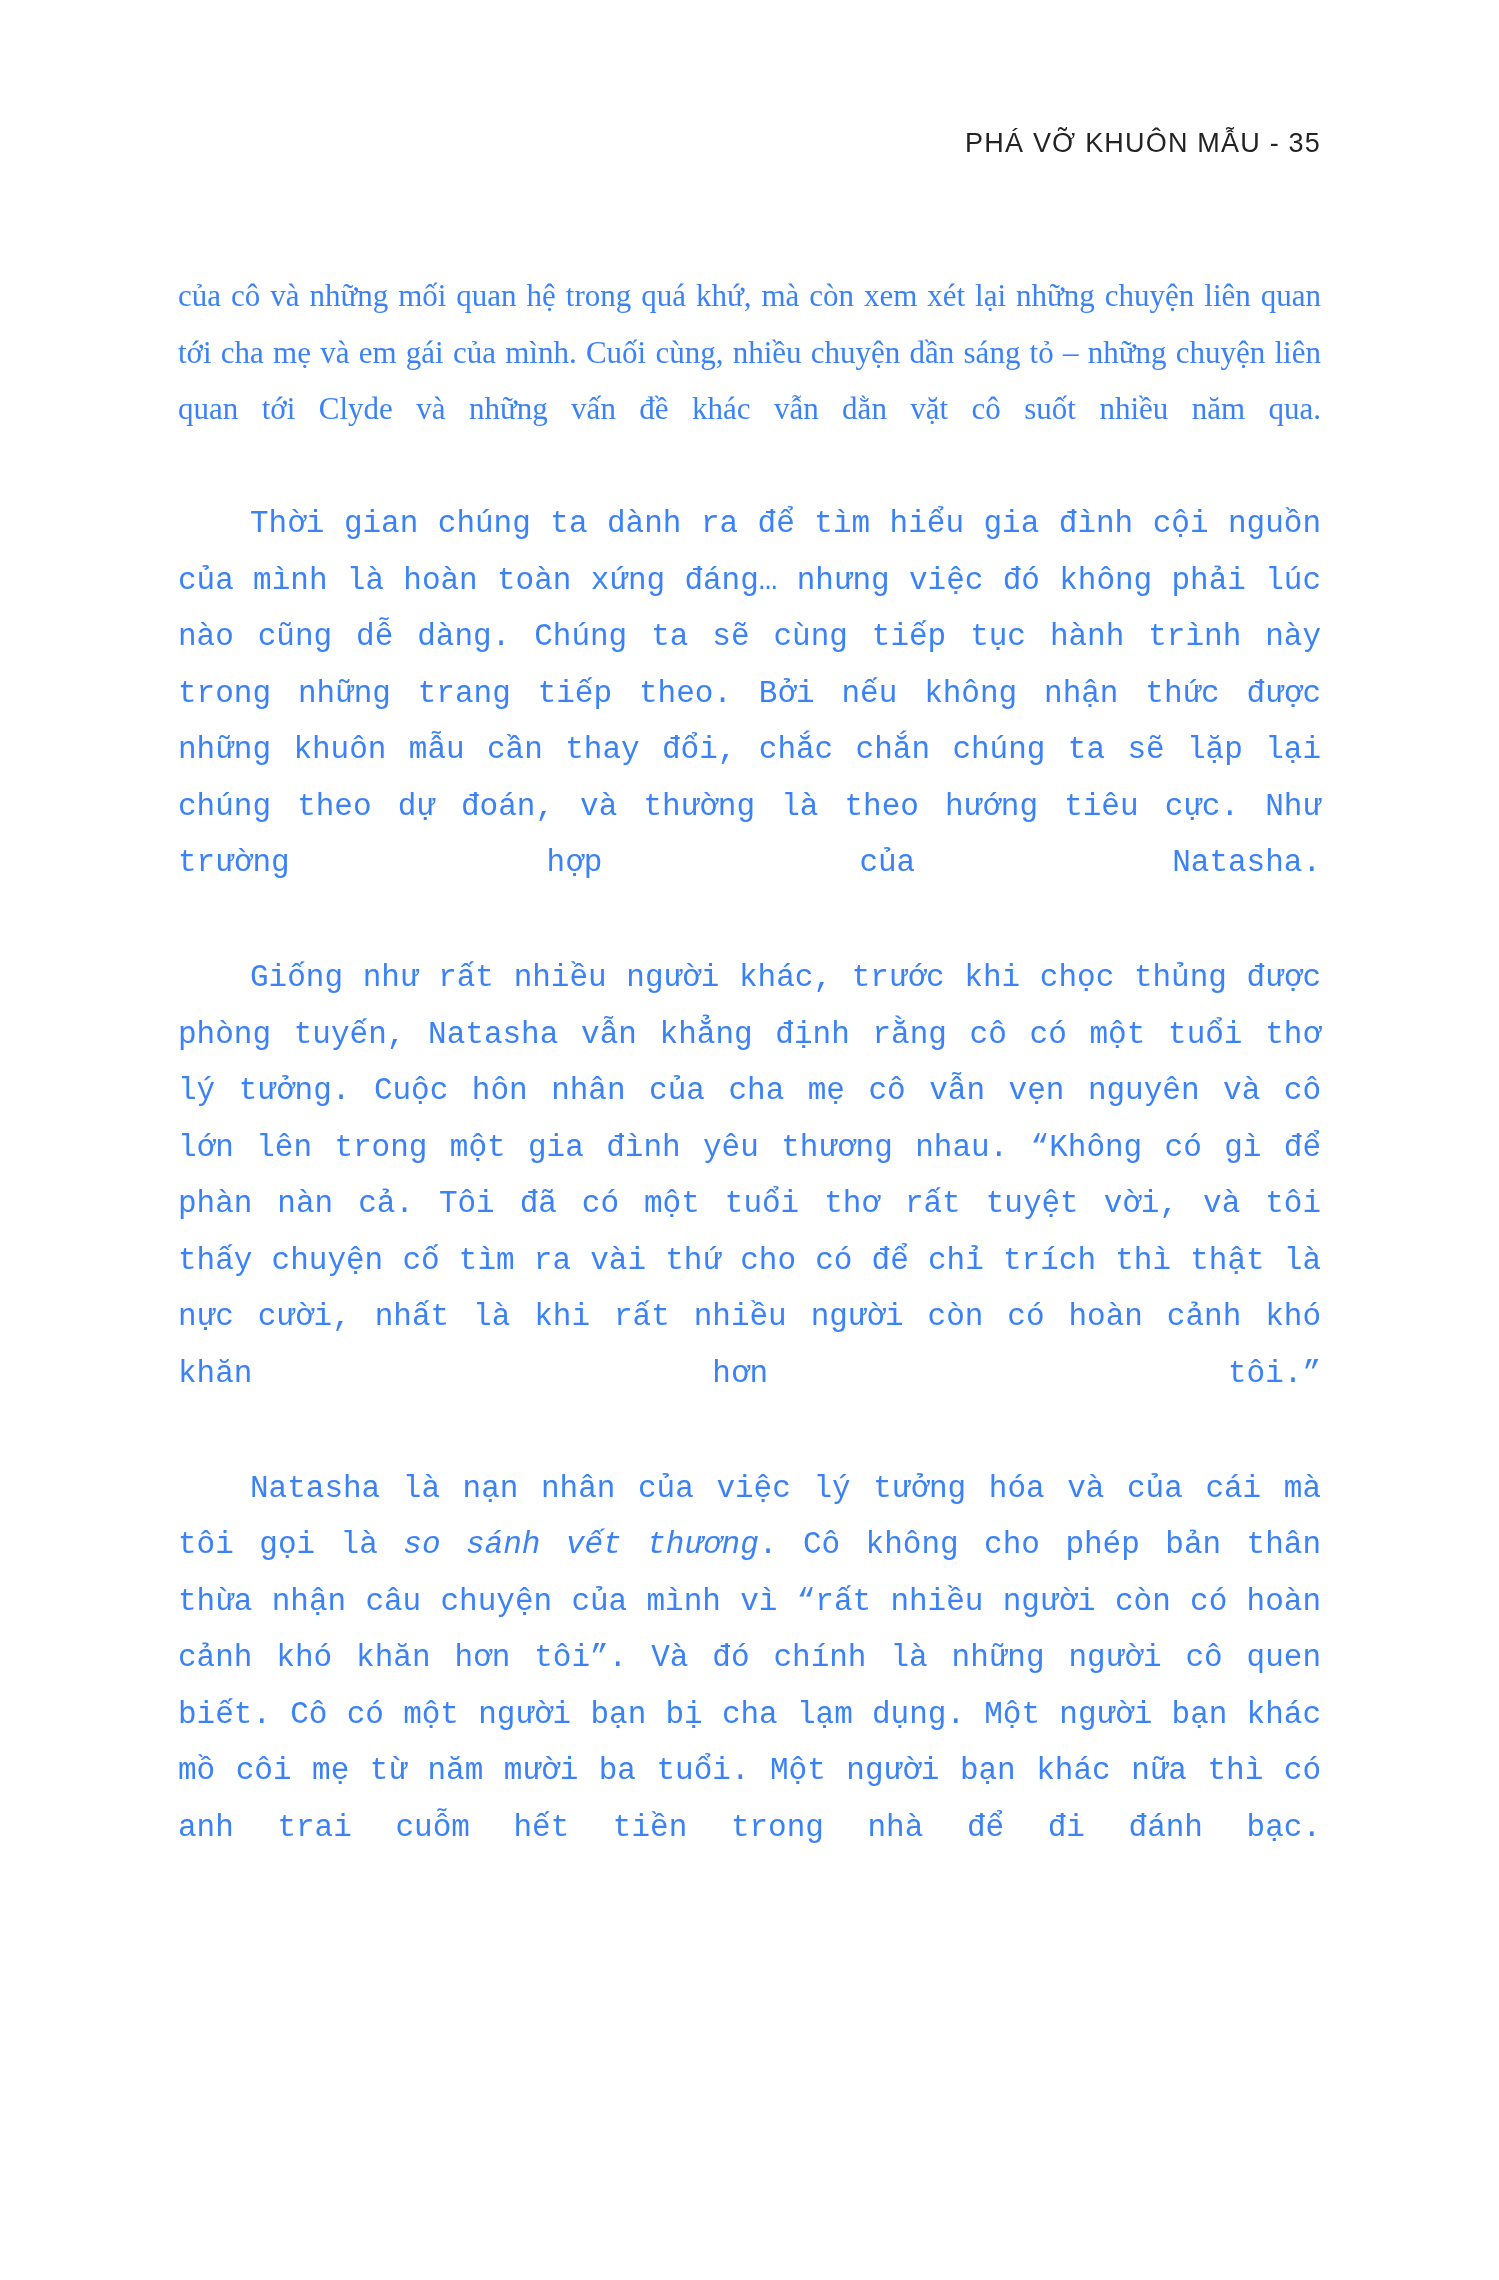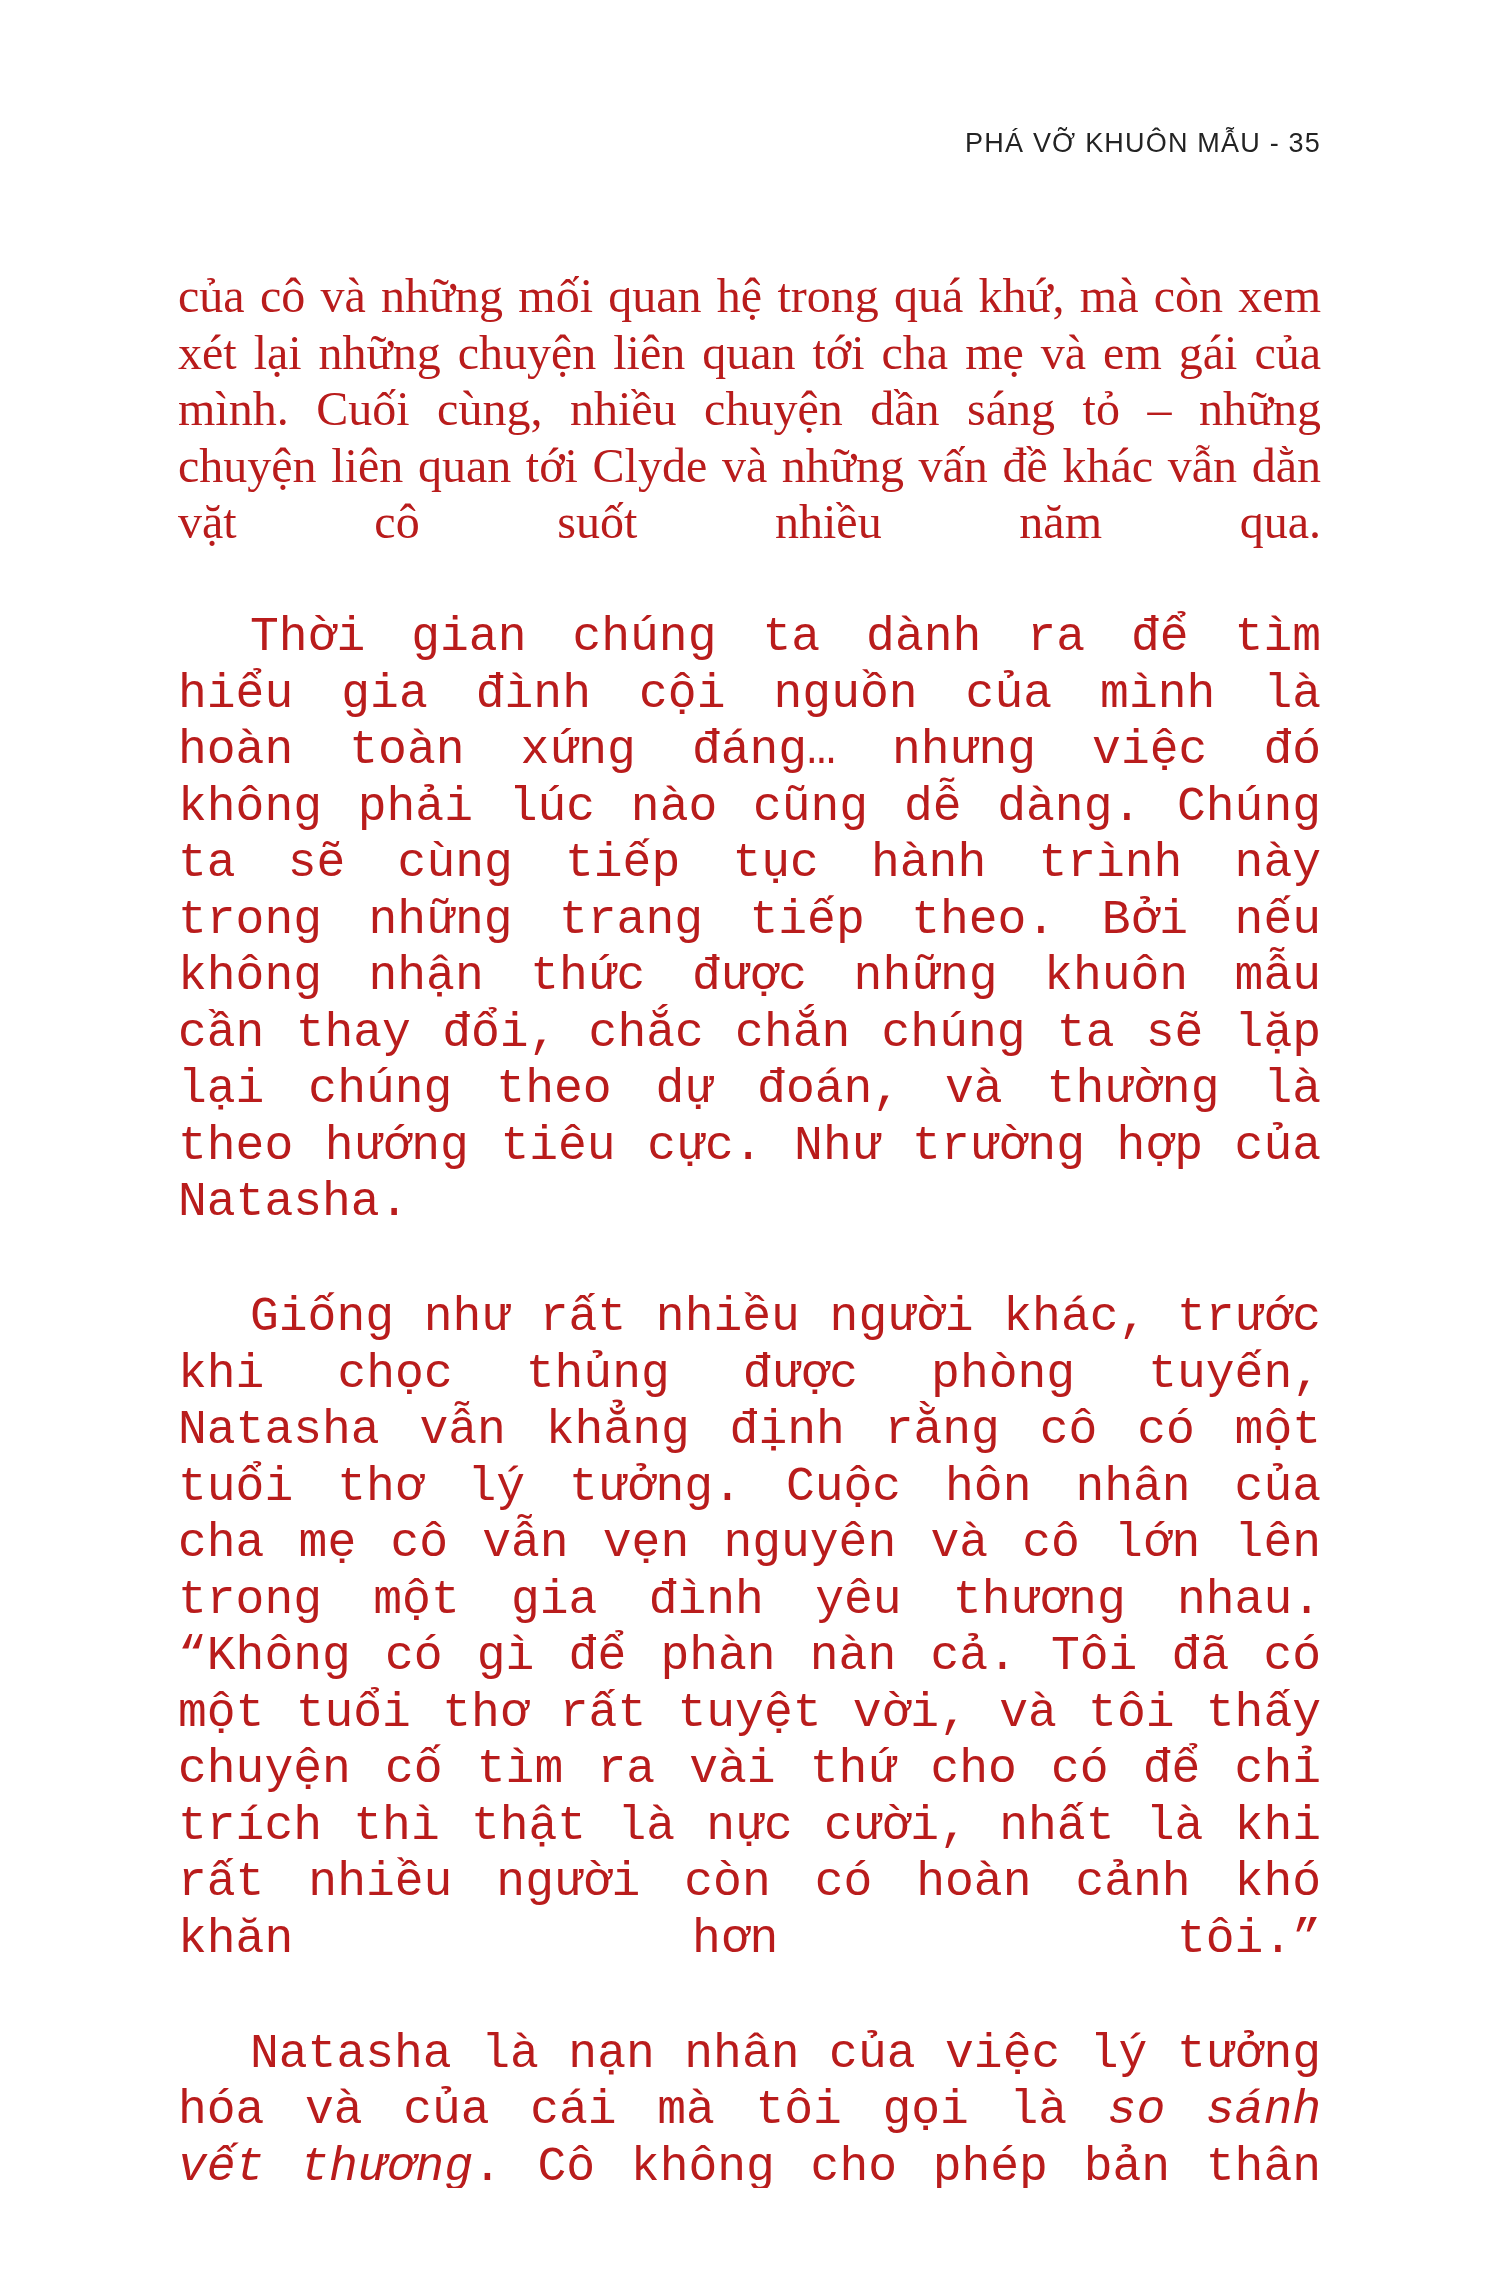--- a/index.html
+++ b/index.html
@@ -33,25 +33,25 @@
     white-space: nowrap;
   }
   .body-block {
     position: absolute;
     top: 268px;
     left: 178px;
     width: 1143px;
   }
   .para {
     margin: 0 0 2px 0;
-    font-size: 48px;
+    font-size: 31px;
     line-height: 56.5px;
     text-align: justify;
     text-justify: inter-word;
-    color: #b91c1c;
+    color: #3b82f6;
     hyphens: none;
   }
   .para.indent {
     text-indent: 72px;
     font-family: Liberation Mono, monospace;
   }
   .para .it {
     font-style: italic;
   }
   

